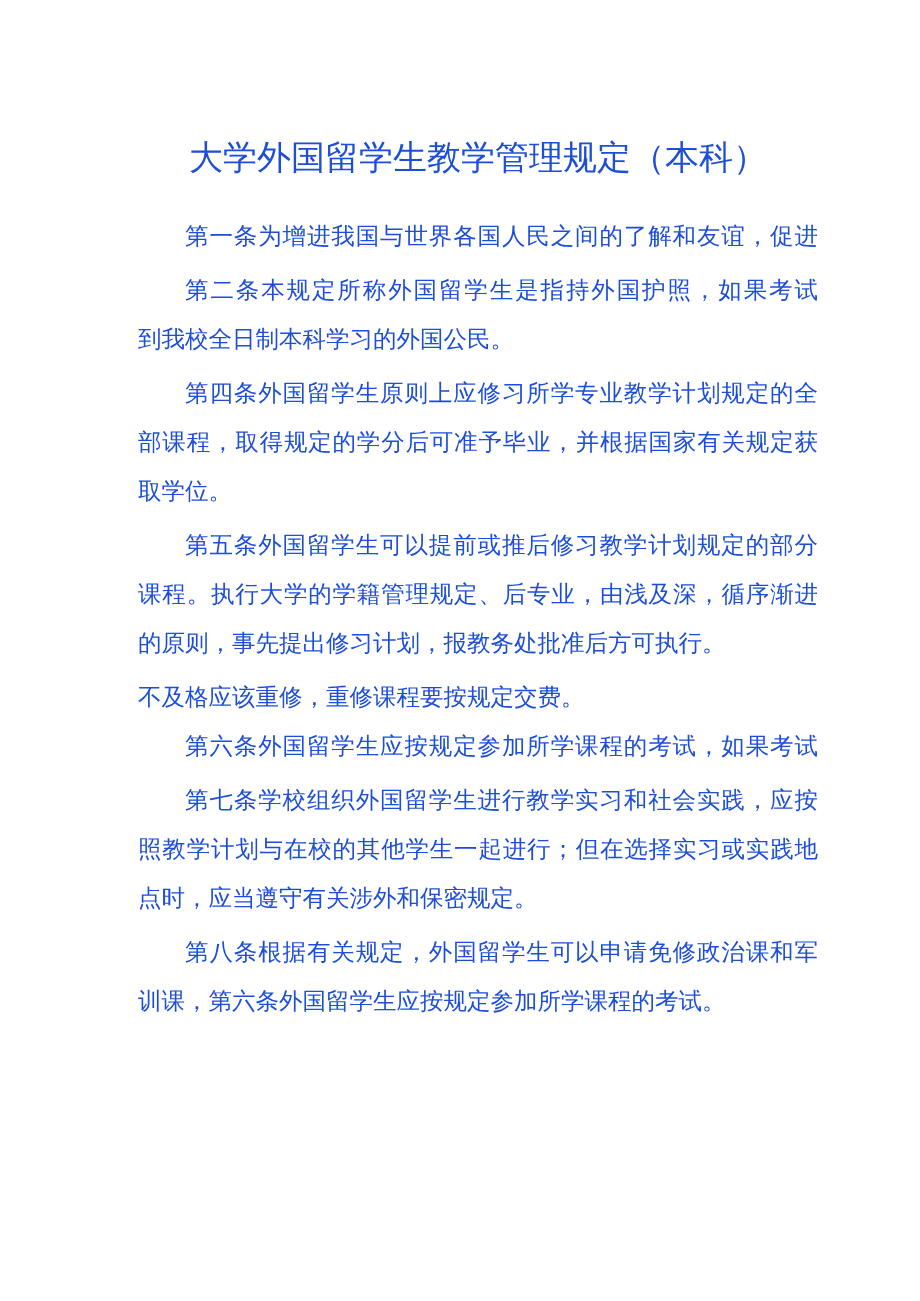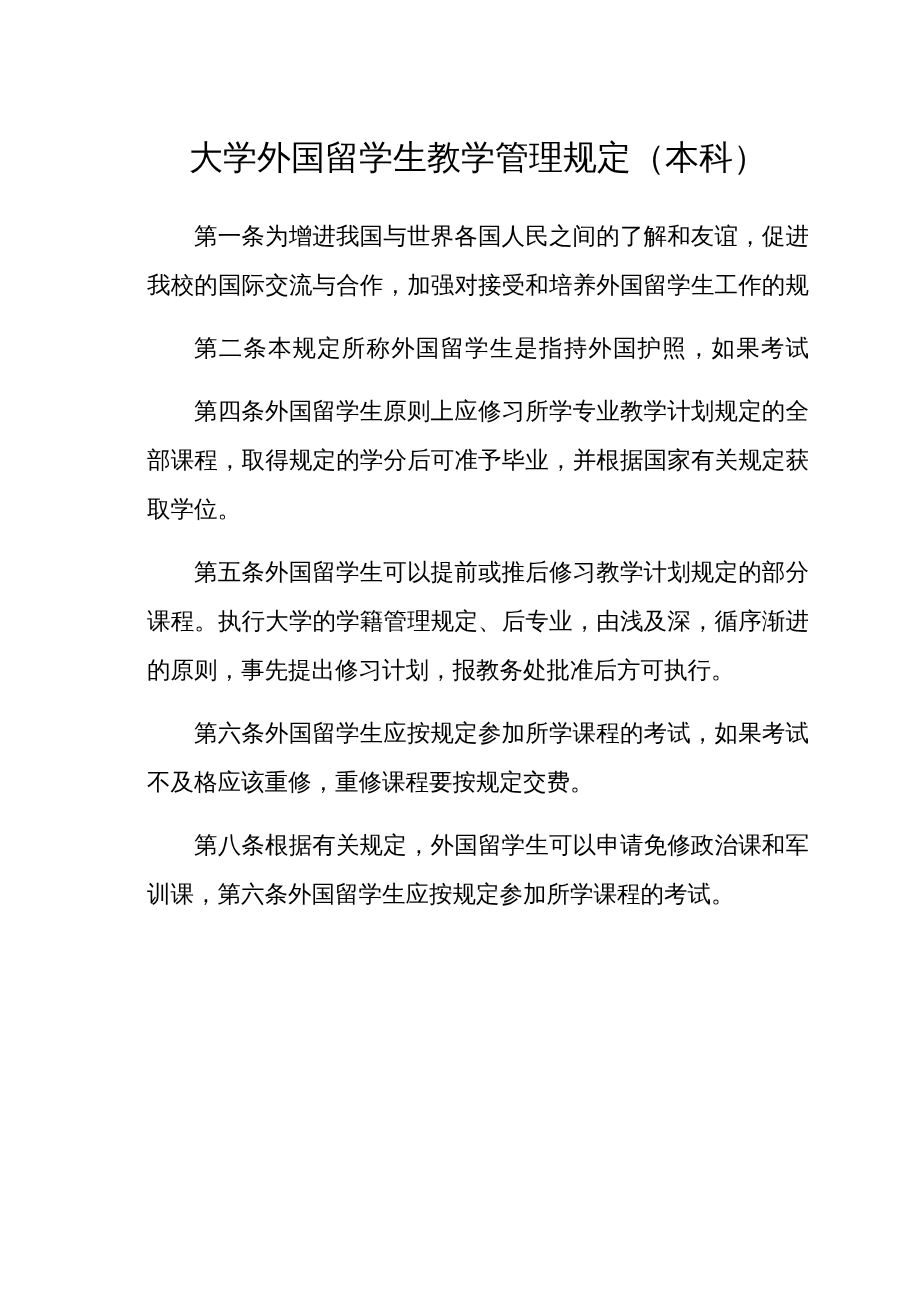--- a/index.html
+++ b/index.html
@@ -2,83 +2,88 @@
 <html><head>
 <meta charset="utf-8">
 <style>
   html, body { margin: 0; padding: 0; background: #ffffff; }
   .page {
     position: relative;
     width: 920px;
     height: 1301px;
     box-sizing: border-box;
     background: #ffffff;
-    color: #000000;
+    color: #1d4ed8;
     padding: 139px 97px 0 133px;
     overflow: hidden;
     font-family: "Liberation Serif", "DejaVu Serif", serif;
   }
   .doc-title {
     margin: 0;
     font-size: 34px;
     line-height: 38px;
     font-weight: normal;
     text-align: center;
     white-space: nowrap;
   }
   .doc-body {
     margin-top: 35px;
     font-size: 23.5px;
   }
-  .para { margin: 14px; padding: 0; }
+  .para { margin: 5px; padding: 0; }
   .line {
     display: block;
     line-height: 49px;
     text-align: justify;
     text-align-last: justify;
   }
   .line.last { text-align-last: left; }
   .line.first { text-indent: 2em; }
 </style>
 </head>
 <body>
 
 <div class="page">
 
   <h1 class="doc-title">大学外国留学生教学管理规定（本科）</h1>
 
   <div class="doc-body">
 
     <p class="para">
       <span class="line first">第一条为增进我国与世界各国人民之间的了解和友谊，促进</span>
-      <span class="line">我校的国际交流与合作，加强对接受和培养外国留学生工作的规</span>
     </p>
 
     <p class="para">
       <span class="line first">第二条本规定所称外国留学生是指持外国护照，如果考试</span>
+      <span class="line last">到我校全日制本科学习的外国公民。</span>
     </p>
 
 
     <p class="para">
       <span class="line first">第四条外国留学生原则上应修习所学专业教学计划规定的全</span>
       <span class="line">部课程，取得规定的学分后可准予毕业，并根据国家有关规定获</span>
       <span class="line last">取学位。</span>
     </p>
 
     <p class="para">
       <span class="line first">第五条外国留学生可以提前或推后修习教学计划规定的部分</span>
       <span class="line">课程。执行大学的学籍管理规定、后专业，由浅及深，循序渐进</span>
       <span class="line last">的原则，事先提出修习计划，报教务处批准后方可执行。</span>
     </p>
 
     <p class="para">
+      <span class="line last">不及格应该重修，重修课程要按规定交费。</span>
       <span class="line first">第六条外国留学生应按规定参加所学课程的考试，如果考试</span>
-      <span class="line last">不及格应该重修，重修课程要按规定交费。</span>
     </p>
 
+    <p class="para">
+      <span class="line first">第七条学校组织外国留学生进行教学实习和社会实践，应按</span>
+      <span class="line">照教学计划与在校的其他学生一起进行；但在选择实习或实践地</span>
+      <span class="line last">点时，应当遵守有关涉外和保密规定。</span>
+    </p>
 
     <p class="para">
       <span class="line first">第八条根据有关规定，外国留学生可以申请免修政治课和军</span>
       <span class="line last">训课，第六条外国留学生应按规定参加所学课程的考试。</span>
     </p>
 
   </div>
 </div>
 
 </body></html>

